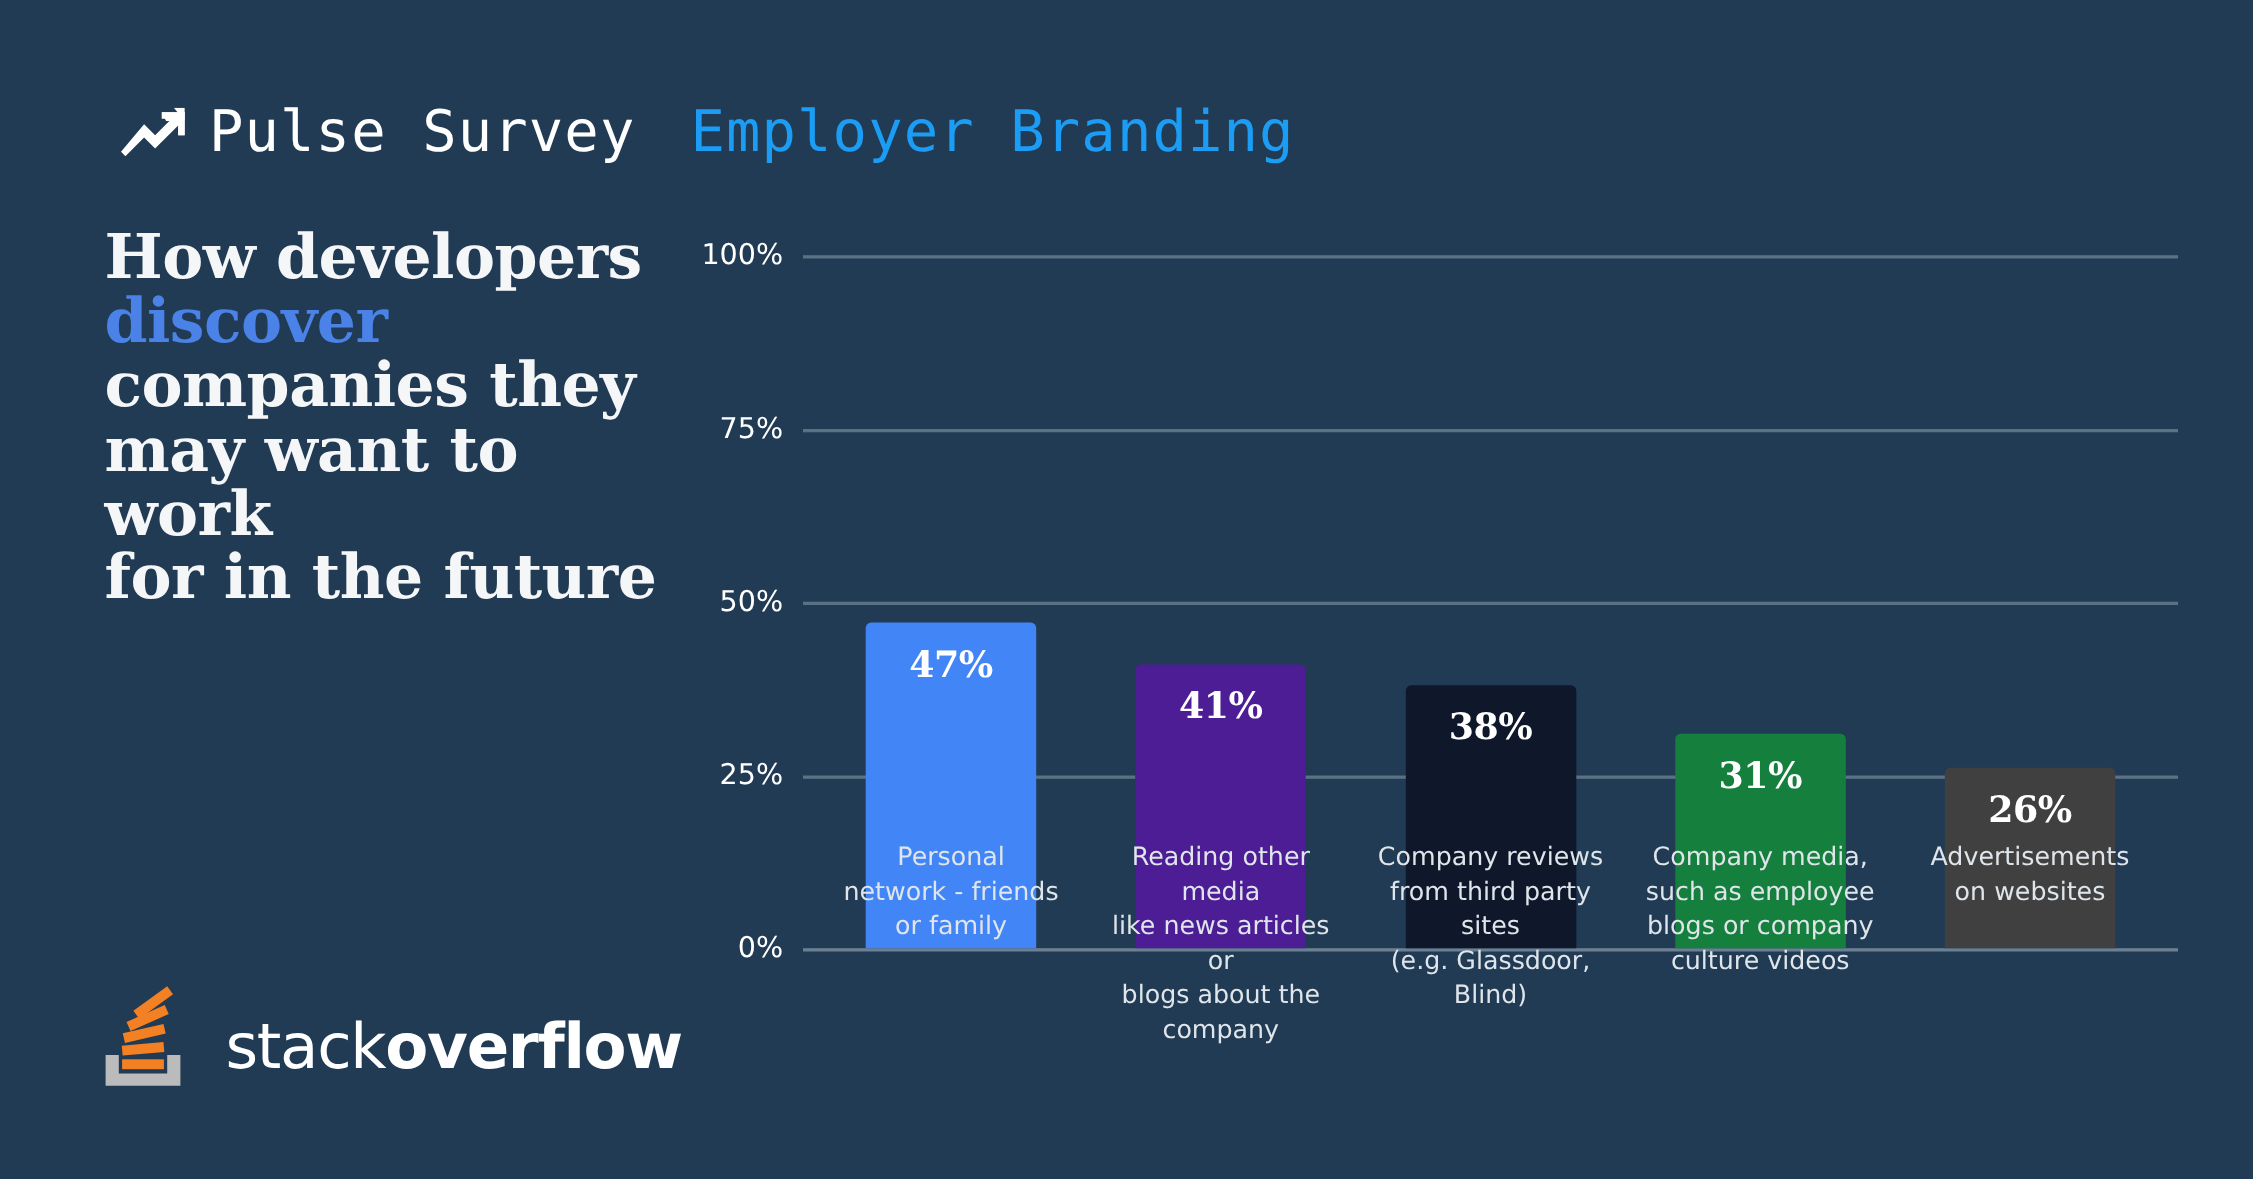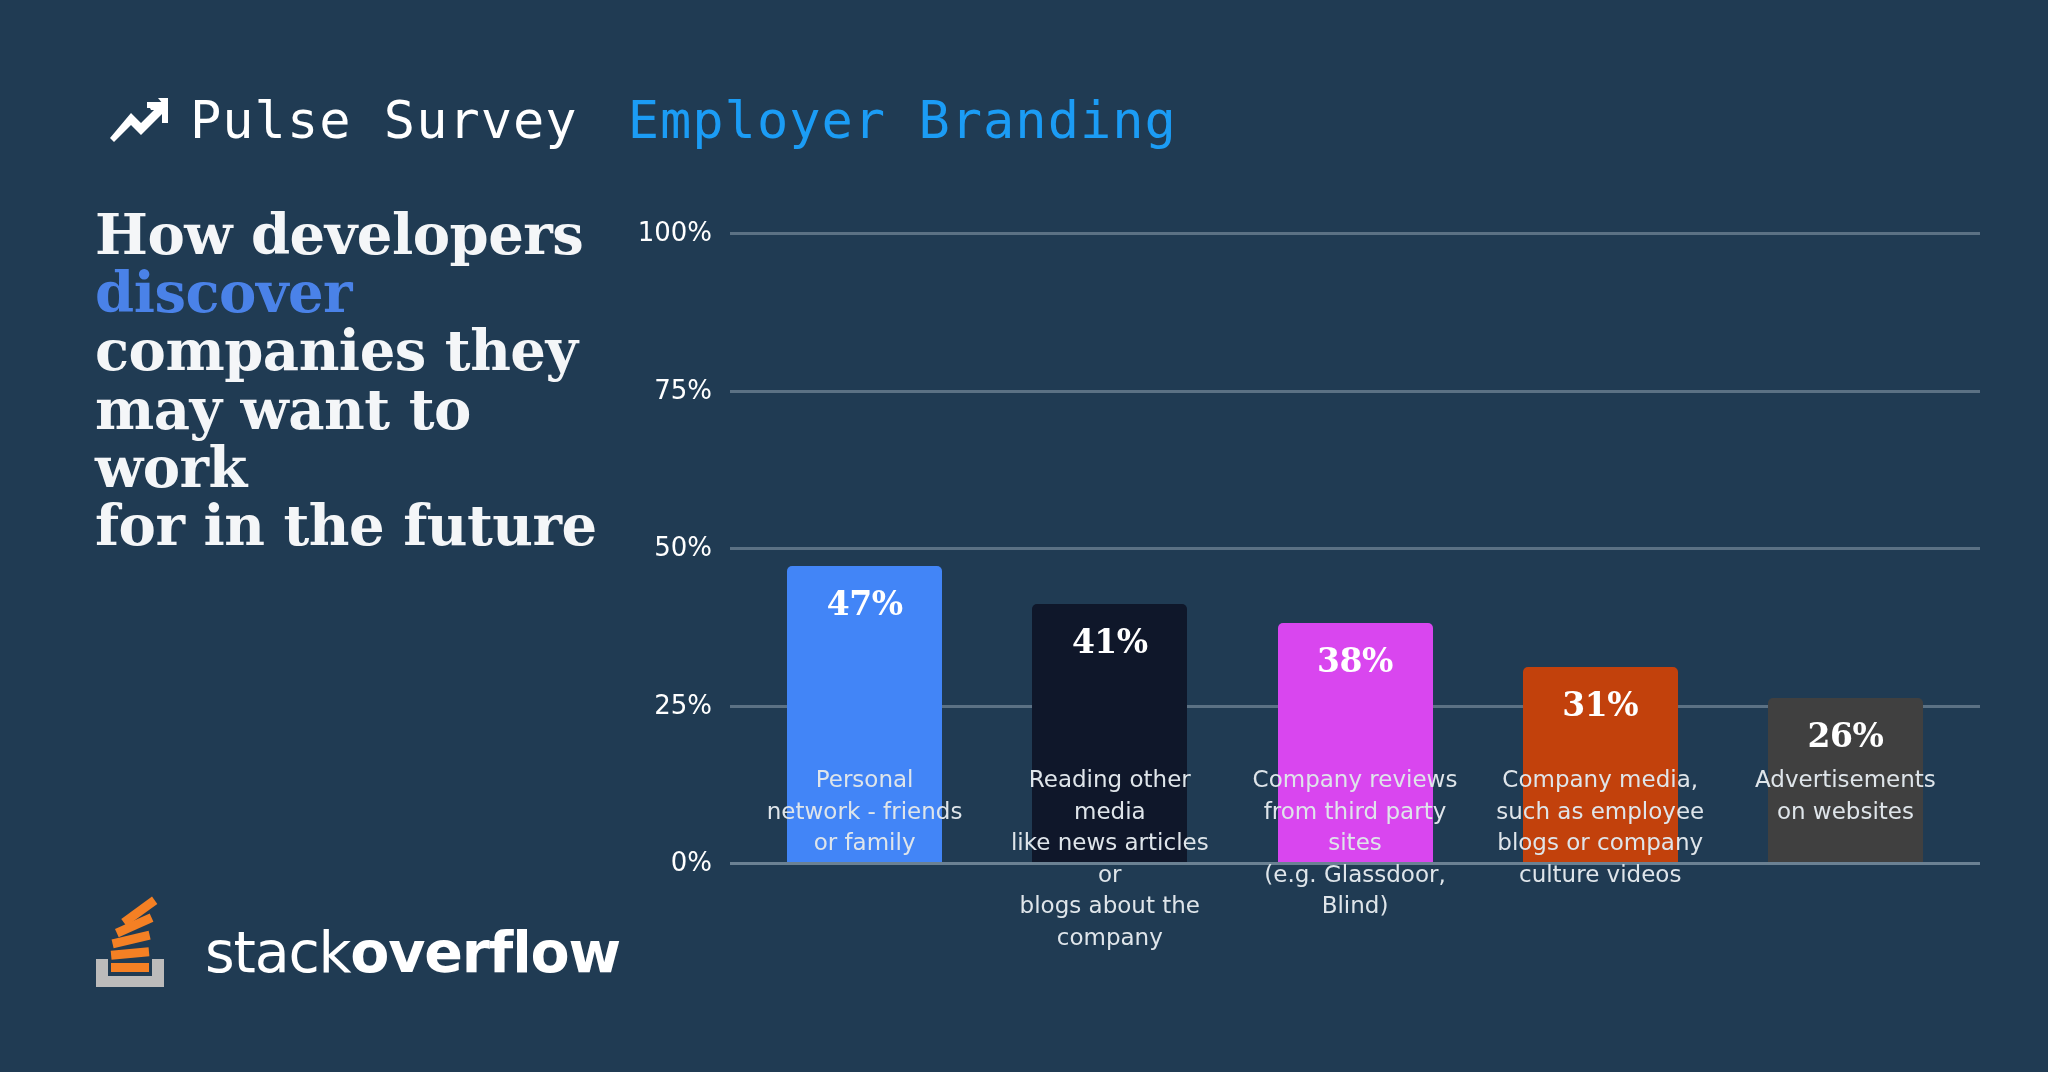--- a/index.html
+++ b/index.html
@@ -229,31 +229,31 @@
     <div class="gridline" style="top:75%"></div>
     <div class="gridline zero" style="top:100%"></div>
 
     <div id="bars">
       <div class="bar-slot">
         <div class="bar" style="height: 47%; background: rgb(66, 133, 247);">
           <span class="bar-value">47%</span>
         </div>
       </div>
       <div class="bar-slot">
-        <div class="bar" style="height: 41%; background: #0f172a;">
+        <div class="bar" style="height: 41%; background: #4c1d95;">
           <span class="bar-value">41%</span>
         </div>
       </div>
       <div class="bar-slot">
-        <div class="bar" style="height: 38%; background: #d946ef;">
+        <div class="bar" style="height: 38%; background: #0f172a;">
           <span class="bar-value">38%</span>
         </div>
       </div>
       <div class="bar-slot">
-        <div class="bar" style="height: 31%; background: #c2410c;">
+        <div class="bar" style="height: 31%; background: #15803d;">
           <span class="bar-value">31%</span>
         </div>
       </div>
       <div class="bar-slot">
         <div class="bar" style="height: 26%; background: #404040;">
           <span class="bar-value">26%</span>
         </div>
       </div>
     </div>
   </div>

